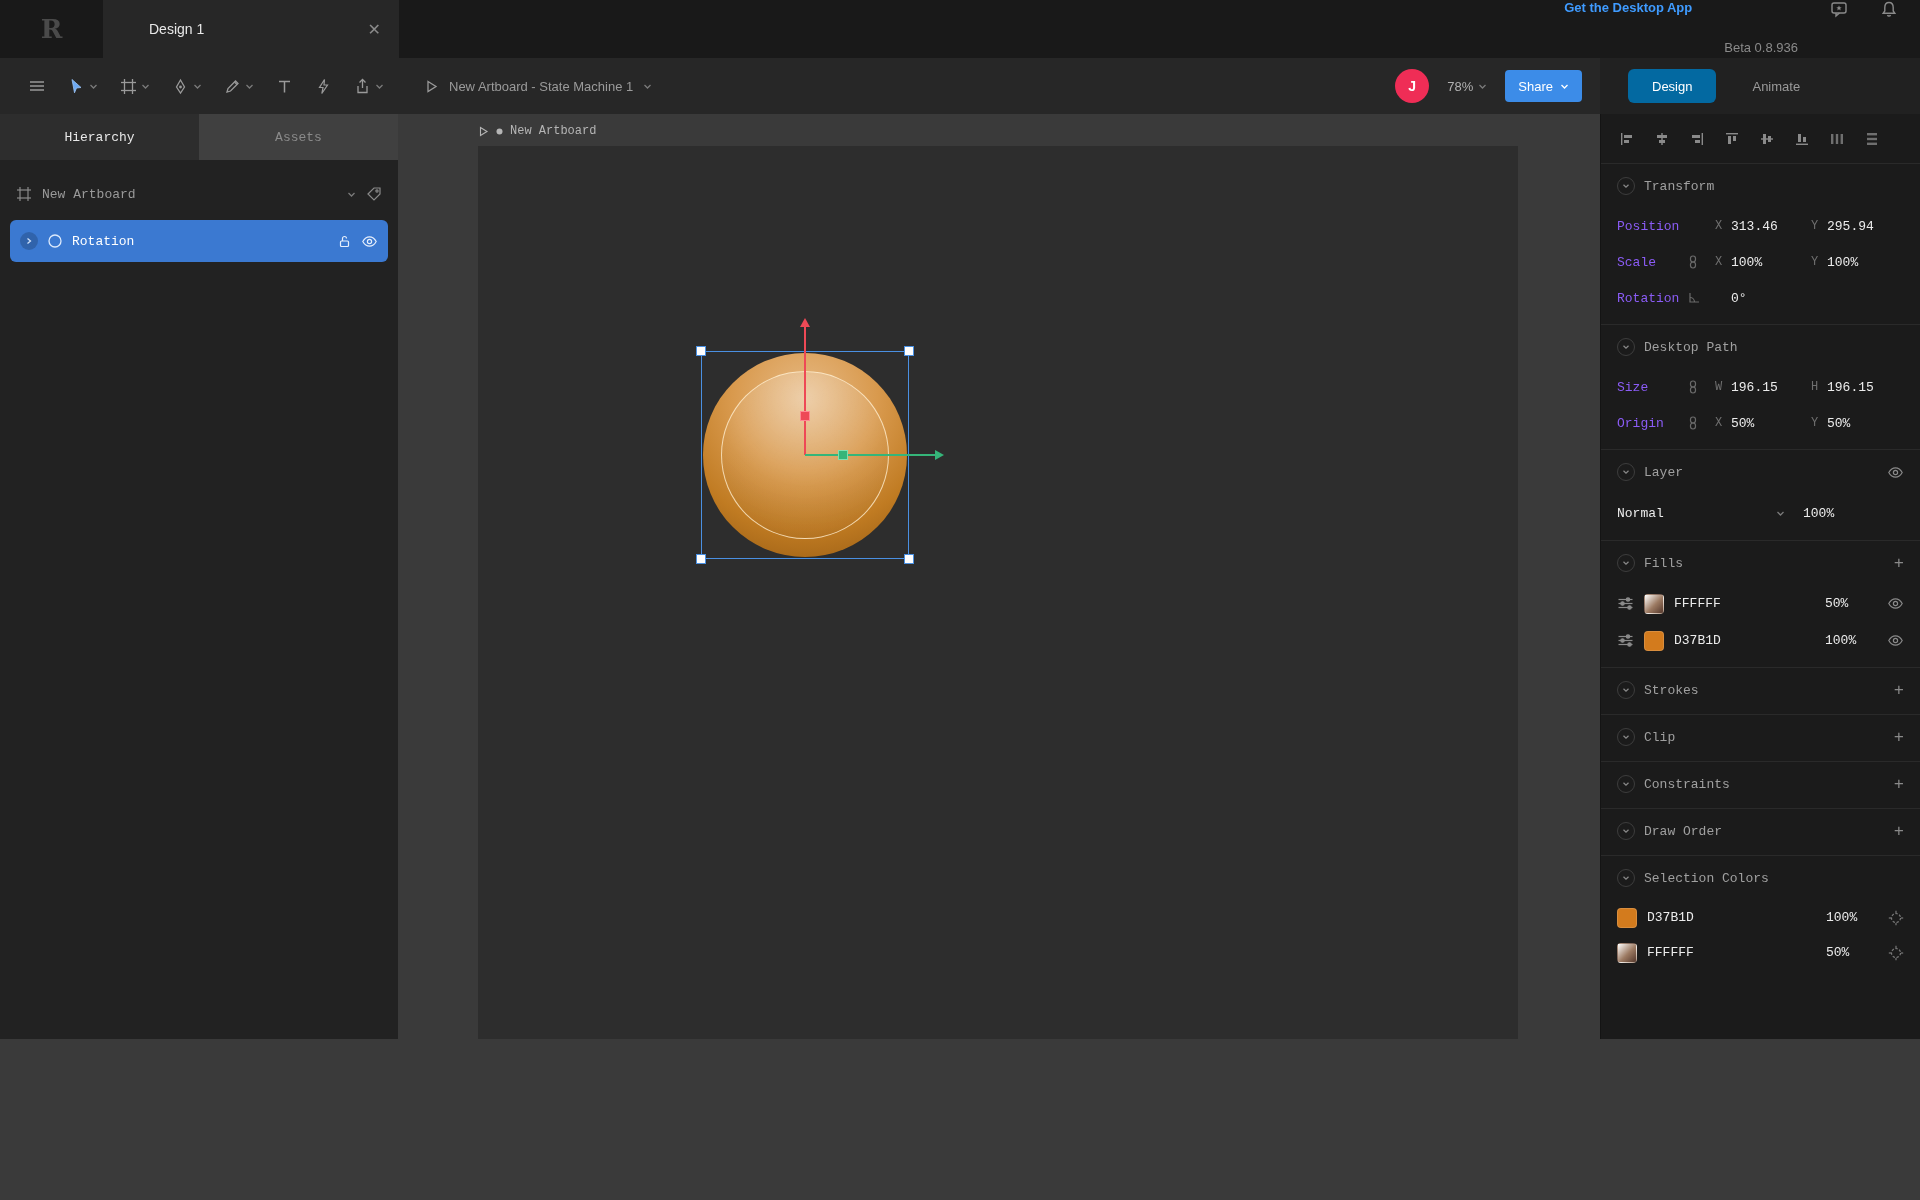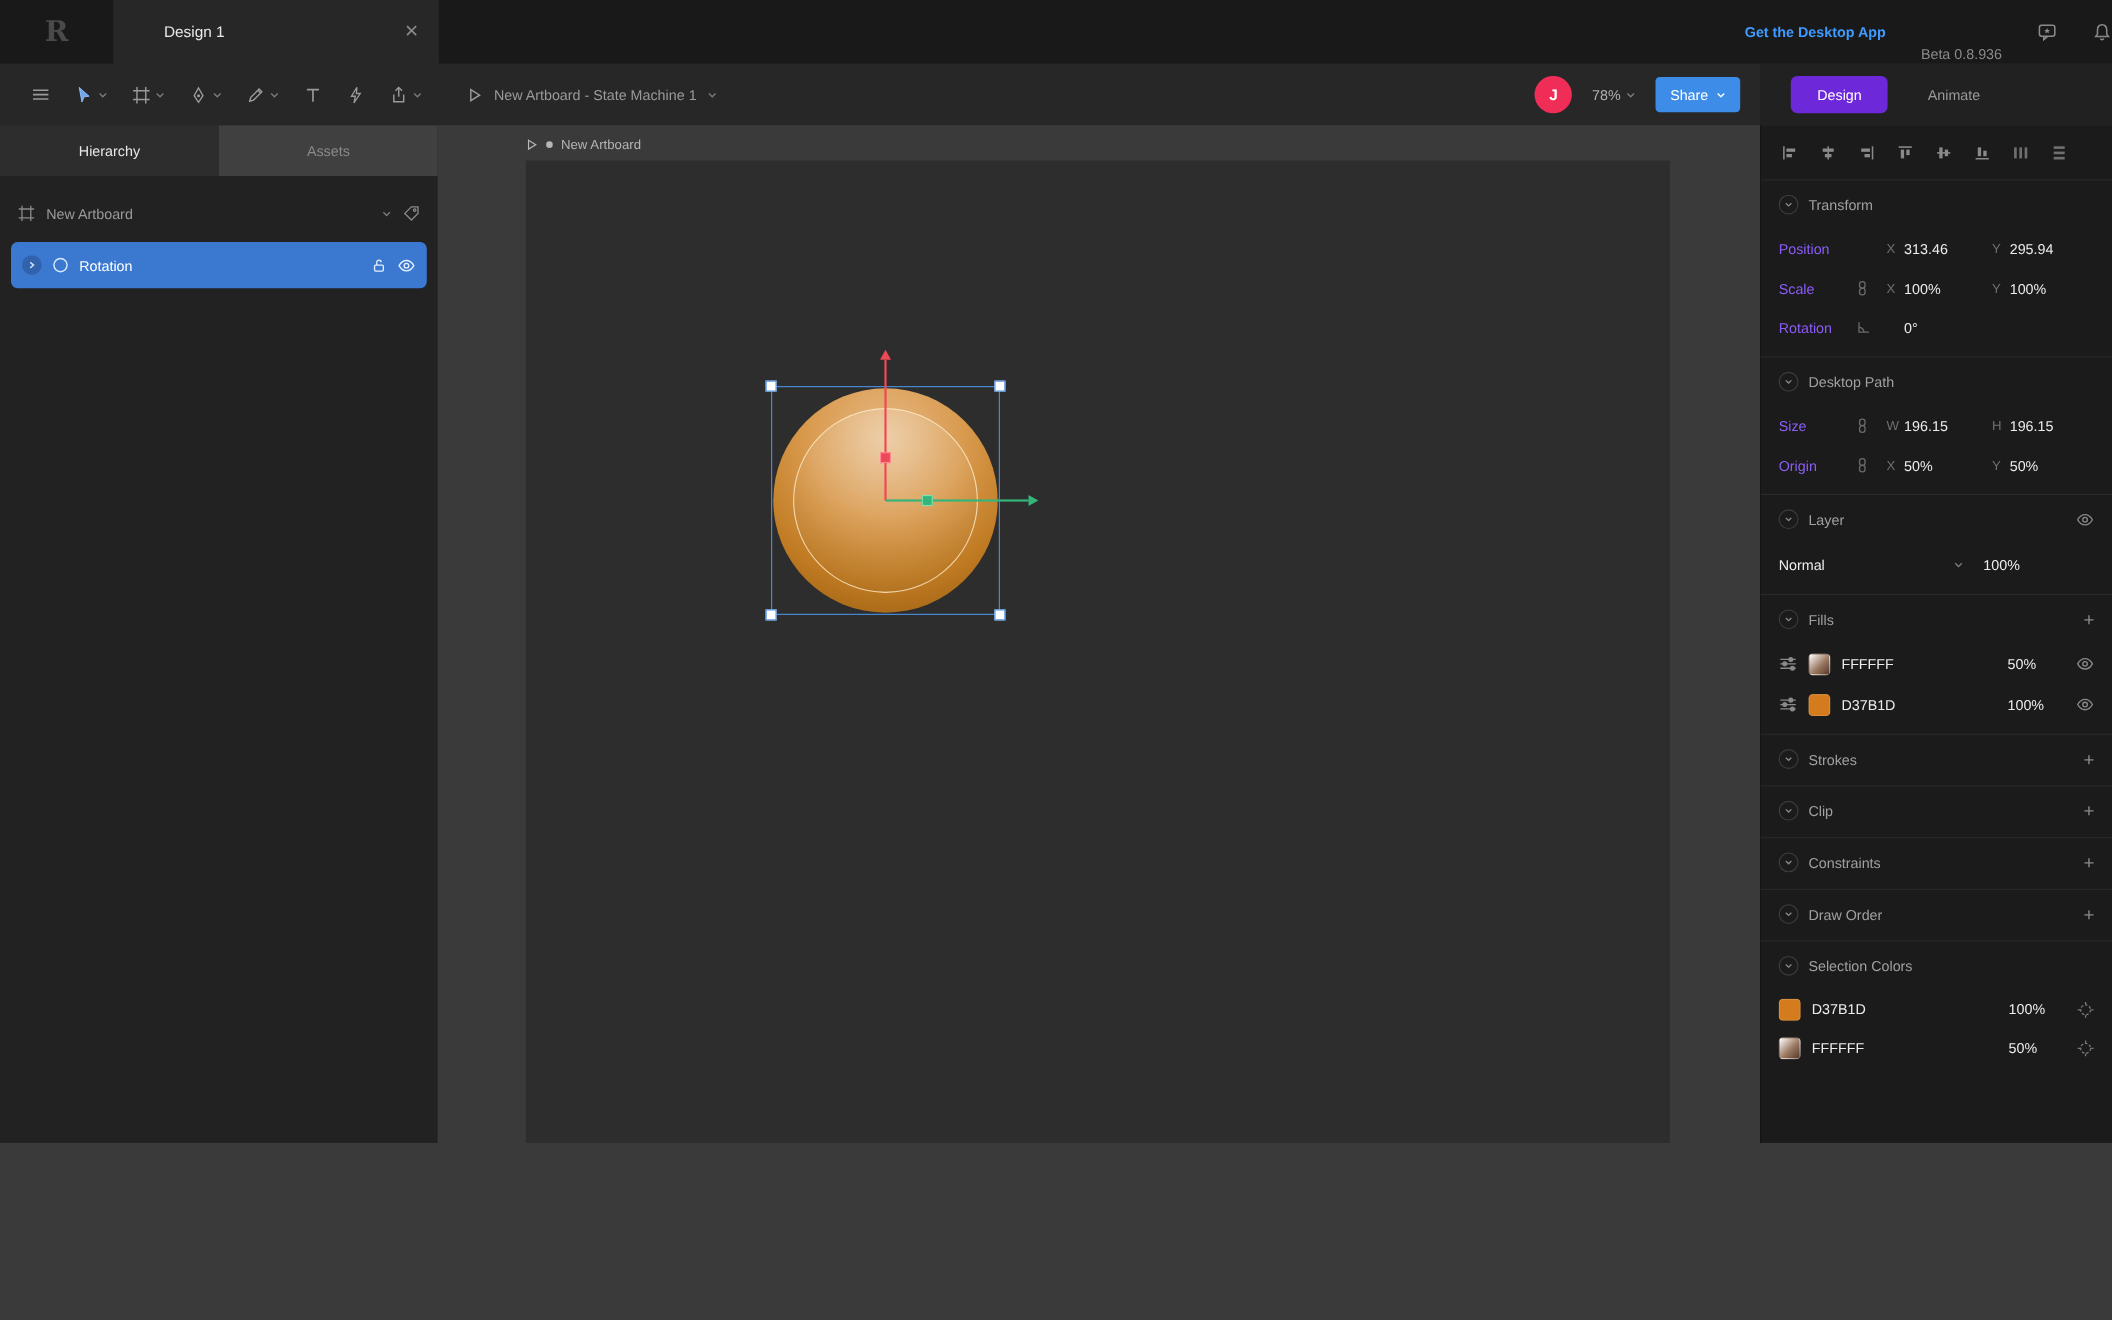--- a/index.html
+++ b/index.html
@@ -7,41 +7,41 @@
   body{background:#3a3a3a;font-family:"Liberation Sans",sans-serif;font-size:13px;color:#ddd;}
   svg{display:block;}
 
   
   .titlebar{height:58px;background:#191919;display:flex;align-items:stretch;}
   .logo-box{width:103px;display:flex;align-items:center;justify-content:center;}
   .logo-r{font-size:26px;font-weight:bold;color:#4a4a4a;font-family:"DejaVu Serif",serif;}
   .doc-tab{width:296px;background:#272727;display:flex;align-items:center;padding:0 18px;gap:10px;}
   .doc-tab .tab-title{flex:1;color:#e8e8e8;font-size:14px;margin-left:28px;}
   .tab-close{color:#8a8a8a;font-size:16px;cursor:pointer;}
-  .titlebar-right{margin-left:auto;display:flex;align-items:center;gap:32px;}
+  .titlebar-right{margin-left:auto;display:flex;gap:32px;padding-right:22px;}
   .link-blue{color:#3f9bff;font-size:13px;font-weight:bold;}
   .beta{color:#8a8a8a;font-size:13px;margin-top:40px;}
   .tb-icon{color:#8a8a8a;}
 
   
   .toolbar{height:56px;background:#272727;display:flex;align-items:center;}
   .tool-left{display:flex;align-items:center;gap:6px;padding-left:20px;}
   .tool-btn{display:flex;align-items:center;gap:4px;padding:8px 8px;border-radius:6px;cursor:pointer;}
   .chev{width:9px;height:9px;}
   .state-group{display:flex;align-items:center;gap:10px;margin-left:26px;color:#9a9a9a;}
   .tool-right{margin-left:auto;display:flex;align-items:center;gap:18px;}
   .avatar{width:34px;height:34px;border-radius:50%;background:#ef2d56;color:#fff;display:flex;align-items:center;justify-content:center;font-weight:bold;font-size:14px;}
   .zoom{display:flex;align-items:center;gap:5px;color:#b0b0b0;}
   .share-btn{background:#3c8ce8;color:#fff;height:32px;border-radius:4px;display:flex;align-items:center;gap:7px;padding:0 13px;cursor:pointer;font-size:13px;}
   .mode-panel{width:320px;height:56px;background:#212121;display:flex;align-items:center;padding-left:28px;gap:36px;}
-  .mode-design{background:#6d28d9;color:#fff;border-radius:6px;height:34px;display:flex;align-items:center;padding:0 24px;}
+  .mode-design{background:#0369a1;color:#fff;border-radius:6px;height:34px;display:flex;align-items:center;padding:0 24px;}
   .mode-animate{color:#9a9a9a;}
 
   
-  .content{display:flex;height:925px;}
+  .content{display:flex;height:925px;font-family:Liberation Mono, monospace;}
 
   
   .sidebar{width:398px;background:#222222;display:flex;flex-direction:column;}
   .sb-tabs{display:flex;height:46px;}
   .sb-tab{flex:1;display:flex;align-items:center;justify-content:center;font-size:13px;cursor:pointer;}
   .sb-tab.active{background:#2d2d2d;color:#e8e8e8;}
   .sb-tab.inactive{background:#404040;color:#8a8a8a;}
   .tree{padding-top:12px;}
   .tree-row{height:44px;display:flex;align-items:center;gap:10px;padding:0 16px;color:#9a9a9a;}
   .tree-row .grow{flex:1;}

